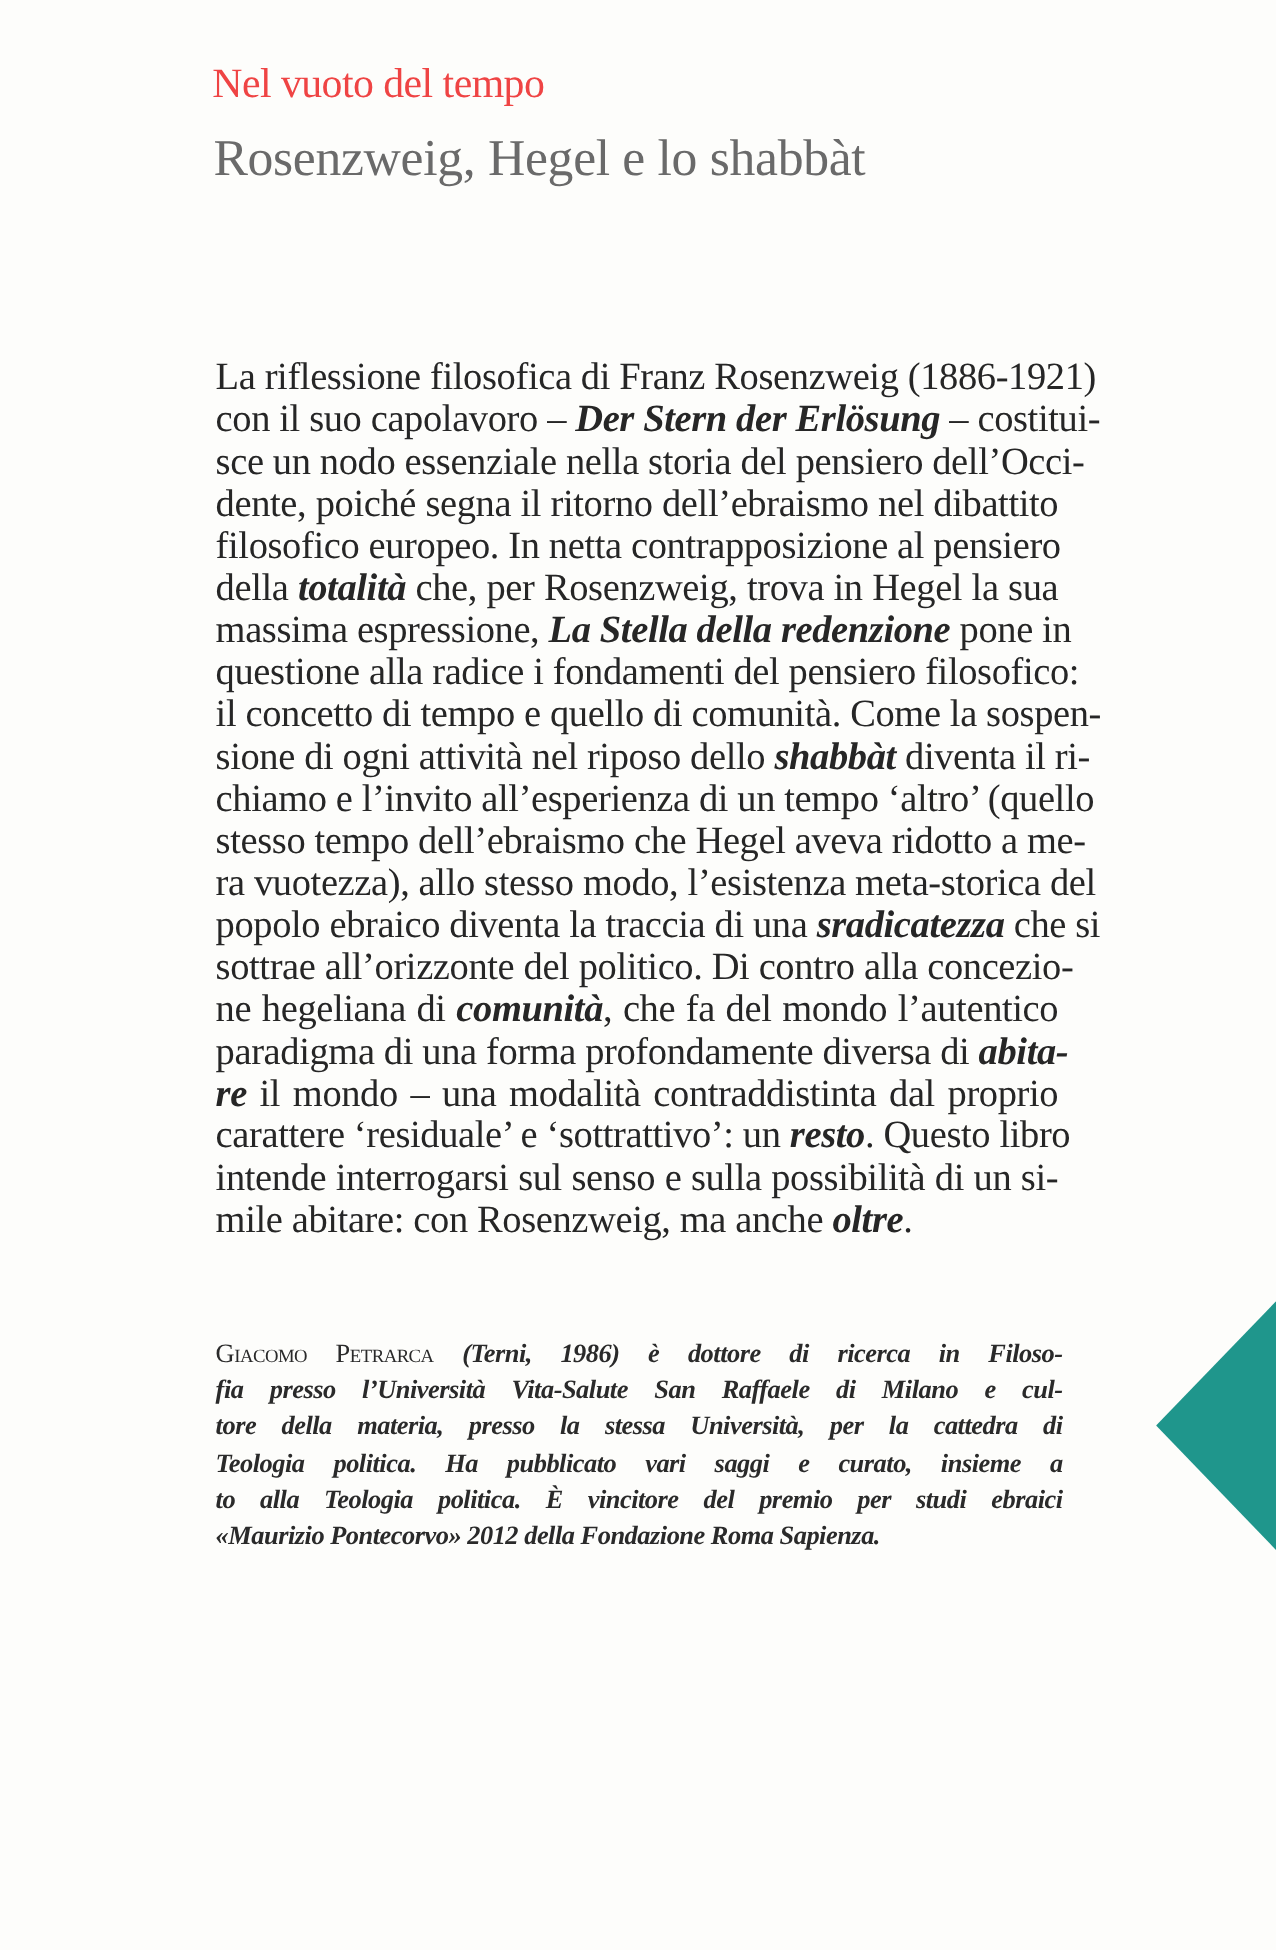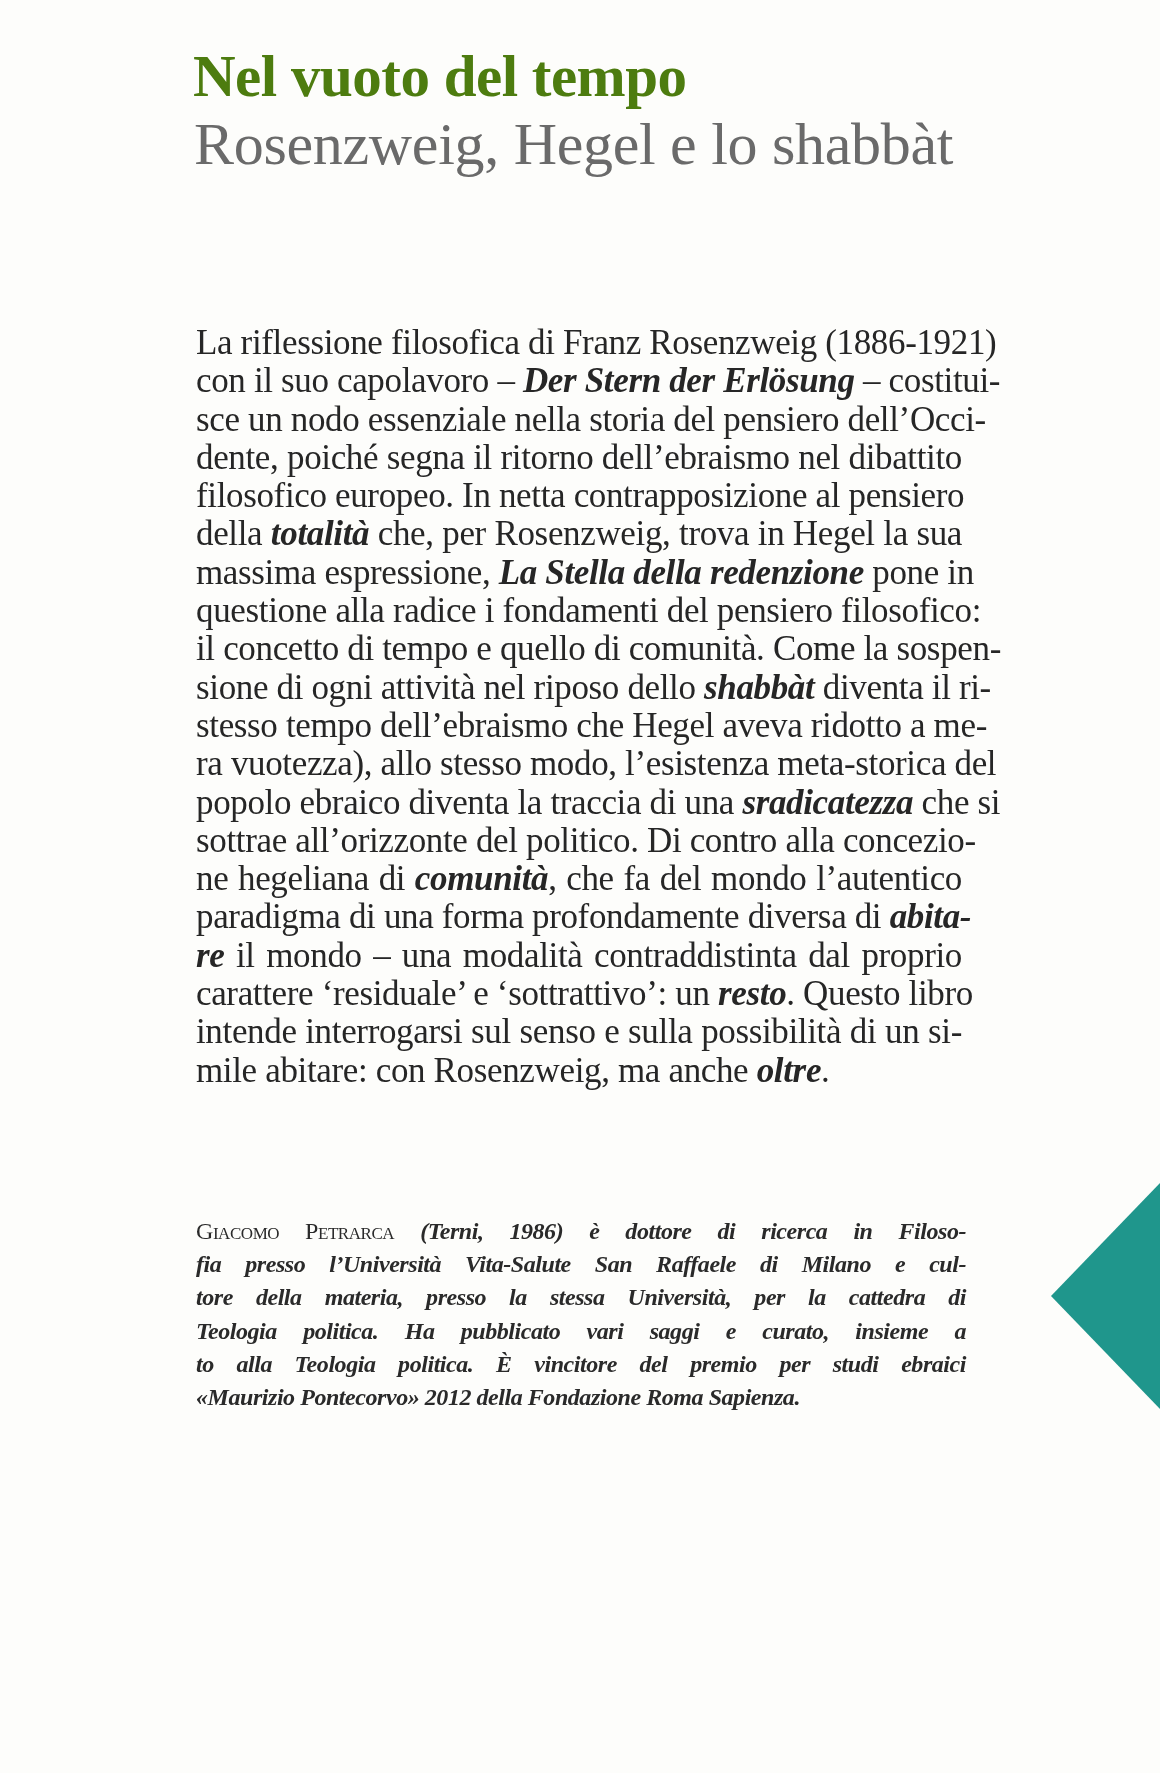--- a/index.html
+++ b/index.html
@@ -4,27 +4,26 @@
   <style>
     html, body { margin: 0; padding: 0; }
     body {
       width: 1160px; height: 1773px; position: relative; overflow: hidden;
       background: #fdfdfb;
       font-family: "Liberation Serif", "DejaVu Serif", serif;
       color: #222;
     }
     .title {
       position: absolute; left: 193px; top: 40px;
-      font-size: 59px; line-height: 72px; color: #4d7c0f; letter-spacing: -0.5px;
+      font-size: 38px; line-height: 72px; color: #ef4444; letter-spacing: -0.5px;
       white-space: nowrap;
-      font-weight: bold;
     }
     .subtitle {
       position: absolute; left: 194px; top: 115px;
-      font-size: 60px; line-height: 58px; color: #6a6a6a; letter-spacing: -0.3px;
+      font-size: 47px; line-height: 58px; color: #6a6a6a; letter-spacing: -0.3px;
       white-space: nowrap;
     }
     .body-block {
       position: absolute; left: 196px; top: 324px; width: 766px;
     }
     .line {
       height: 38.3px; line-height: 38.3px; font-size: 35px; color: #262626;
       white-space: nowrap; text-align: justify; text-align-last: justify;
       letter-spacing: -0.35px;
     }
@@ -55,20 +54,21 @@
       <div class="line"><span class="">La riflessione filosofica di Franz Rosenzweig (1886-1921)</span></div>
       <div class="line"><span class="">con il suo capolavoro – </span><span class="it">Der Stern der Erlösung</span><span class=""> – costitui-</span></div>
       <div class="line"><span class="">sce un nodo essenziale nella storia del pensiero dell’Occi-</span></div>
       <div class="line"><span class="">dente, poiché segna il ritorno dell’ebraismo nel dibattito</span></div>
       <div class="line"><span class="">filosofico europeo. In netta contrapposizione al pensiero</span></div>
       <div class="line"><span class="">della </span><span class="it">totalità</span><span class=""> che, per Rosenzweig, trova in Hegel la sua</span></div>
       <div class="line"><span class="">massima espressione, </span><span class="it">La Stella della redenzione</span><span class=""> pone in</span></div>
       <div class="line"><span class="">questione alla radice i fondamenti del pensiero filosofico:</span></div>
       <div class="line"><span class="">il concetto di tempo e quello di comunità. Come la sospen-</span></div>
       <div class="line"><span class="">sione di ogni attività nel riposo dello </span><span class="it">shabbàt</span><span class=""> diventa il ri-</span></div>
+      <div class="line"><span class="">chiamo e l’invito all’esperienza di un tempo ‘altro’ (quello</span></div>
       <div class="line"><span class="">stesso tempo dell’ebraismo che Hegel aveva ridotto a me-</span></div>
       <div class="line"><span class="">ra vuotezza), allo stesso modo, l’esistenza meta-storica del</span></div>
       <div class="line"><span class="">popolo ebraico diventa la traccia di una </span><span class="it">sradicatezza</span><span class=""> che si</span></div>
       <div class="line"><span class="">sottrae all’orizzonte del politico. Di contro alla concezio-</span></div>
       <div class="line"><span class="">ne hegeliana di </span><span class="it">comunità</span><span class="">, che fa del mondo l’autentico</span></div>
       <div class="line"><span class="">paradigma di una forma profondamente diversa di </span><span class="it">abita-</span></div>
       <div class="line"><span class="it">re</span><span class=""> il mondo – una modalità contraddistinta dal proprio</span></div>
       <div class="line"><span class="">carattere ‘residuale’ e ‘sottrattivo’: un </span><span class="it">resto</span><span class="">. Questo libro</span></div>
       <div class="line"><span class="">intende interrogarsi sul senso e sulla possibilità di un si-</span></div>
       <div class="line last"><span class="">mile abitare: con Rosenzweig, ma anche </span><span class="it">oltre</span><span class="">.</span></div>

